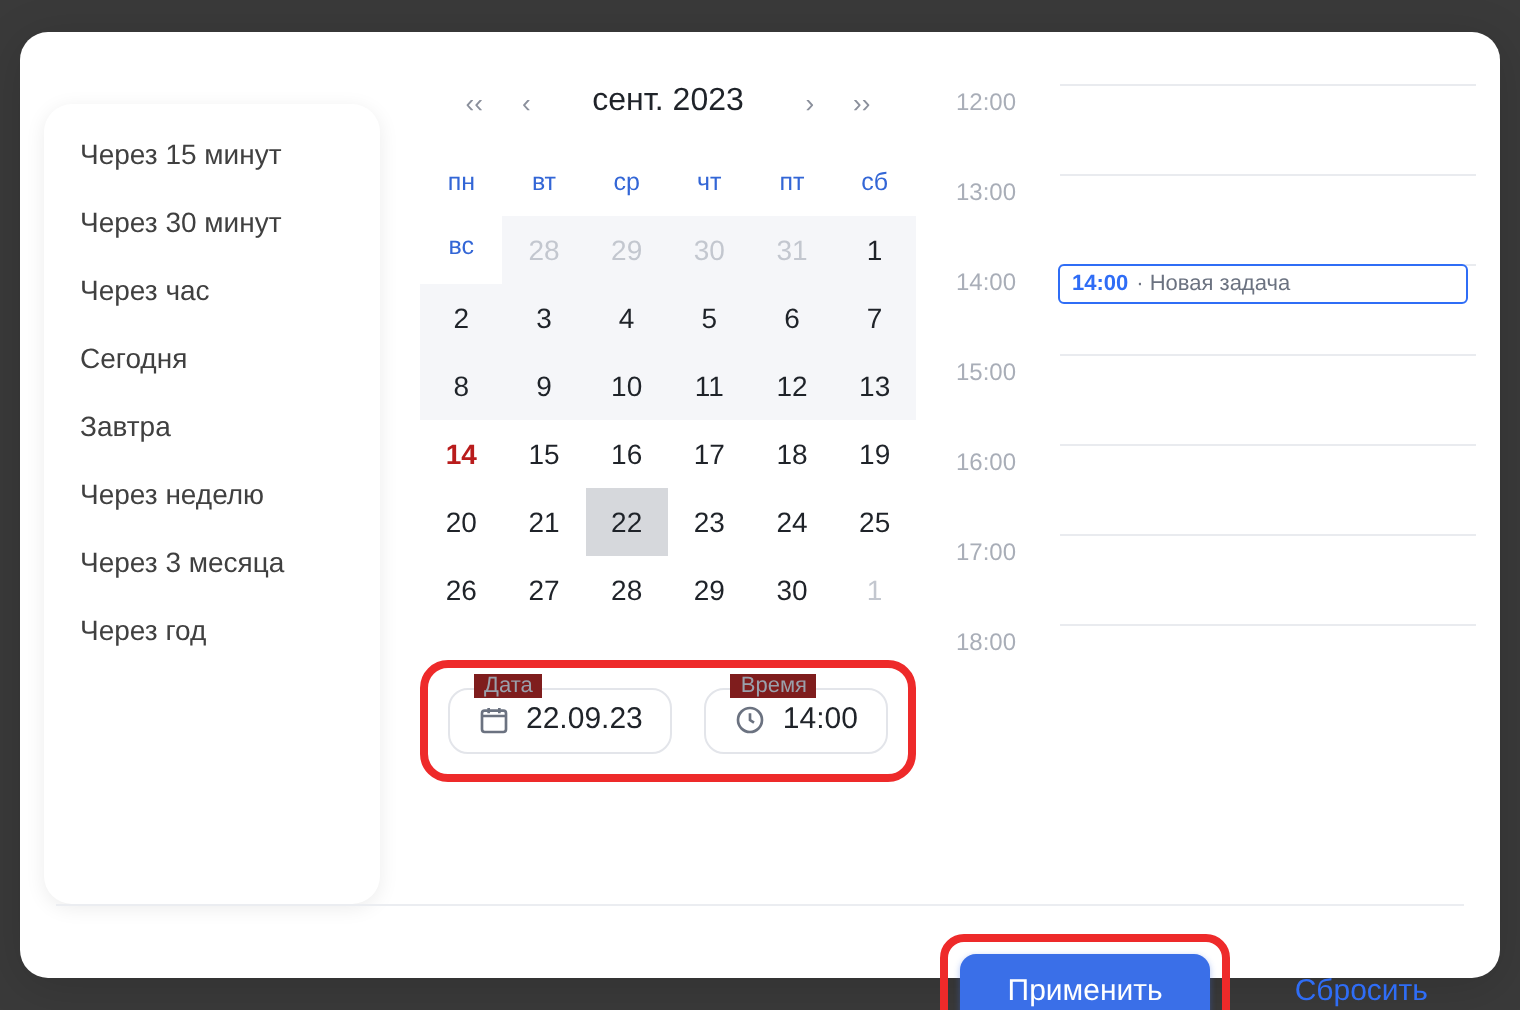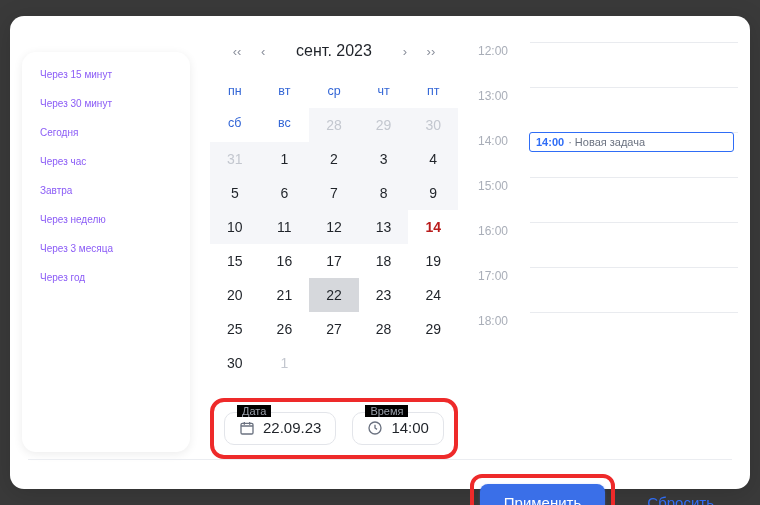--- a/index.html
+++ b/index.html
@@ -32,22 +32,22 @@
   .presets {
     width: 168px;
     background: #fff;
     border-radius: 14px;
     box-shadow: 0 2px 10px rgba(0,0,0,0.08);
     padding: 8px 0;
     margin-top: 24px;
     height: 400px;
   }
   .preset-item {
-    font-size: 10px;
-    color: #8b5cf6;
+    font-size: 14px;
+    color: #404040;
     padding: 9px 18px;
     cursor: pointer;
     font-weight: 400;
   }
   .calendar-block {
     flex: 1;
     padding-top: 12px;
   }
   .cal-head {
     display: flex;
@@ -67,21 +67,21 @@
     font-size: 13px;
   }
   .cal-title {
     font-size: 16px;
     color: #1f2329;
     font-weight: 500;
     margin: 0 18px;
   }
   .cal-grid {
     display: grid;
-    grid-template-columns: repeat(5, 1fr);
+    grid-template-columns: repeat(6, 1fr);
     gap: 0;
   }
   .cal-wd {
     text-align: center;
     font-size: 12.5px;
     color: #3366d6;
     padding: 8px 0 10px 0;
     font-weight: 500;
     text-transform: lowercase;
   }
@@ -111,21 +111,21 @@
     border: 1px solid #e3e5ea;
     border-radius: 10px;
     padding: 6px 14px 8px 14px;
     position: relative;
     background: #fff;
   }
   .dt-label {
     position: absolute;
     top: -8px;
     left: 12px;
-    background: #000000;
+    background: #7f1d1d;
     padding: 0 5px;
     font-size: 11px;
     color: #9aa0ab;
   }
   .dt-val {
     display: flex;
     align-items: center;
     gap: 8px;
     font-size: 15px;
     color: #1f2329;
@@ -213,22 +213,22 @@
 </style>
 </head>
 <body>
 
 <div class="modal">
   <div class="content">
 
     <div class="presets">
       <div class="preset-item">Через 15 минут</div>
       <div class="preset-item">Через 30 минут</div>
+      <div class="preset-item">Через час</div>
       <div class="preset-item">Сегодня</div>
-      <div class="preset-item">Через час</div>
       <div class="preset-item">Завтра</div>
       <div class="preset-item">Через неделю</div>
       <div class="preset-item">Через 3 месяца</div>
       <div class="preset-item">Через год</div>
     </div>
 
     <div class="calendar-block">
       <div class="cal-head">
         <span class="cal-nav">‹‹</span>
         <span class="cal-nav">‹</span>

